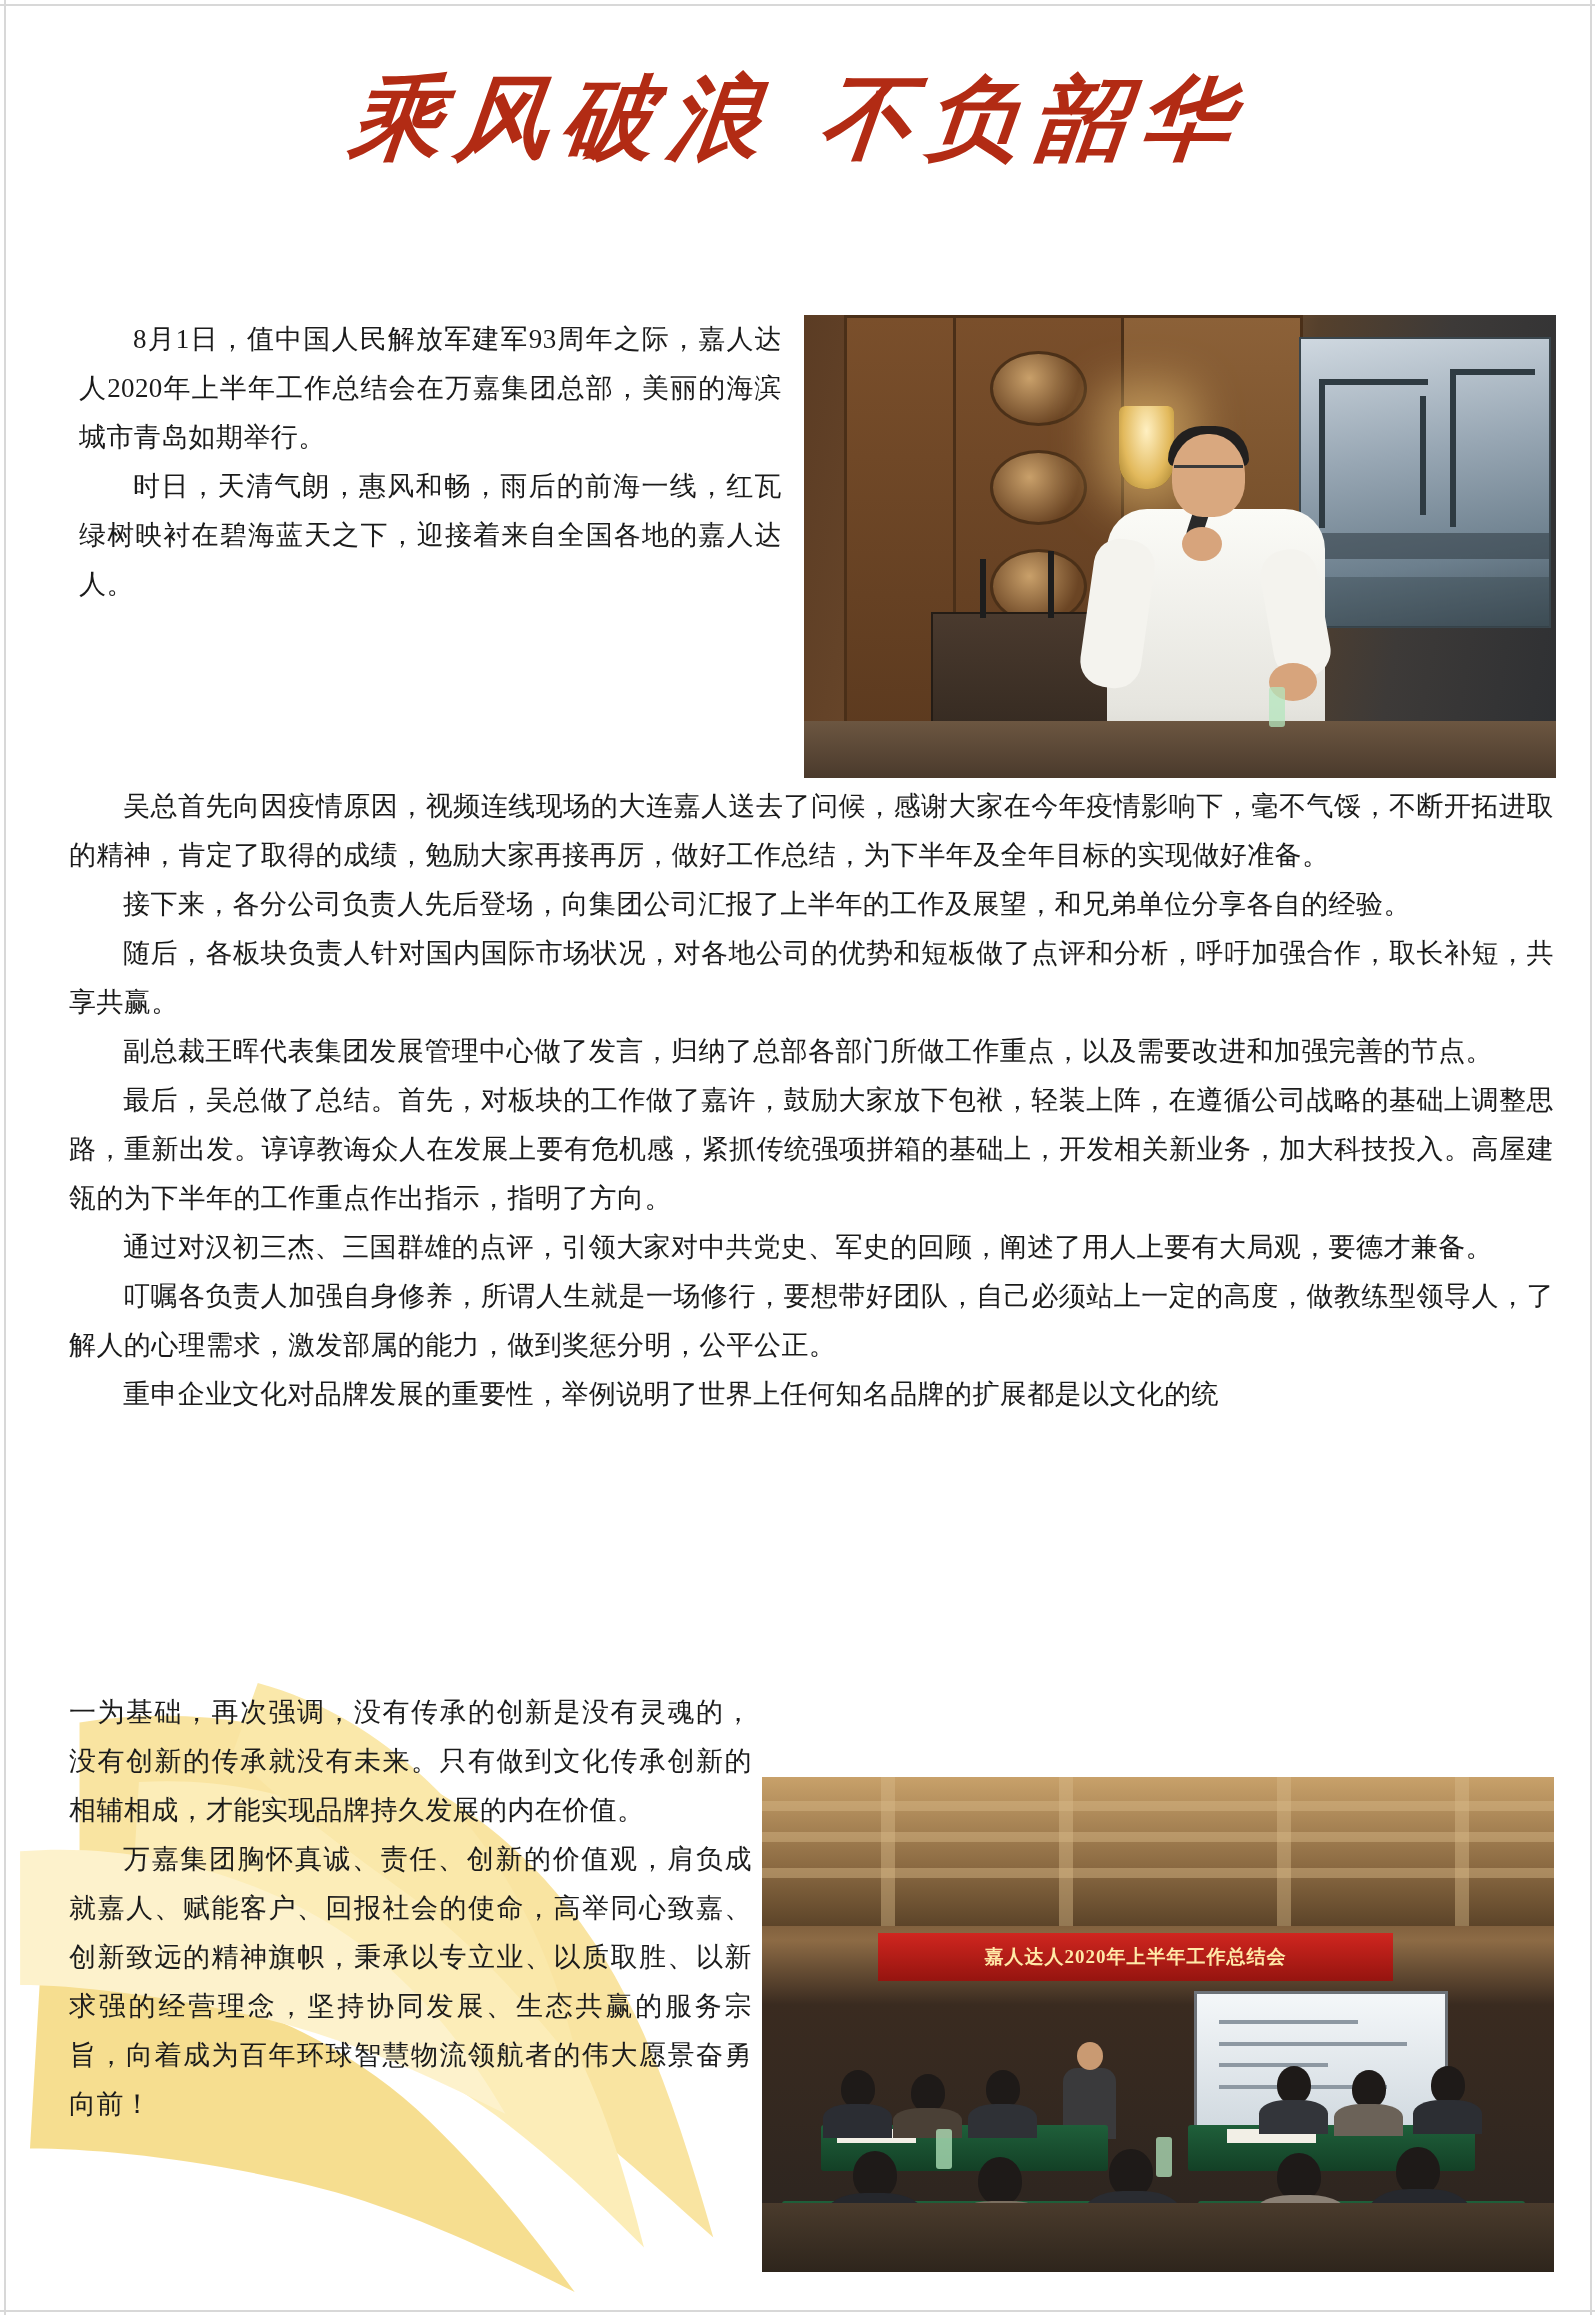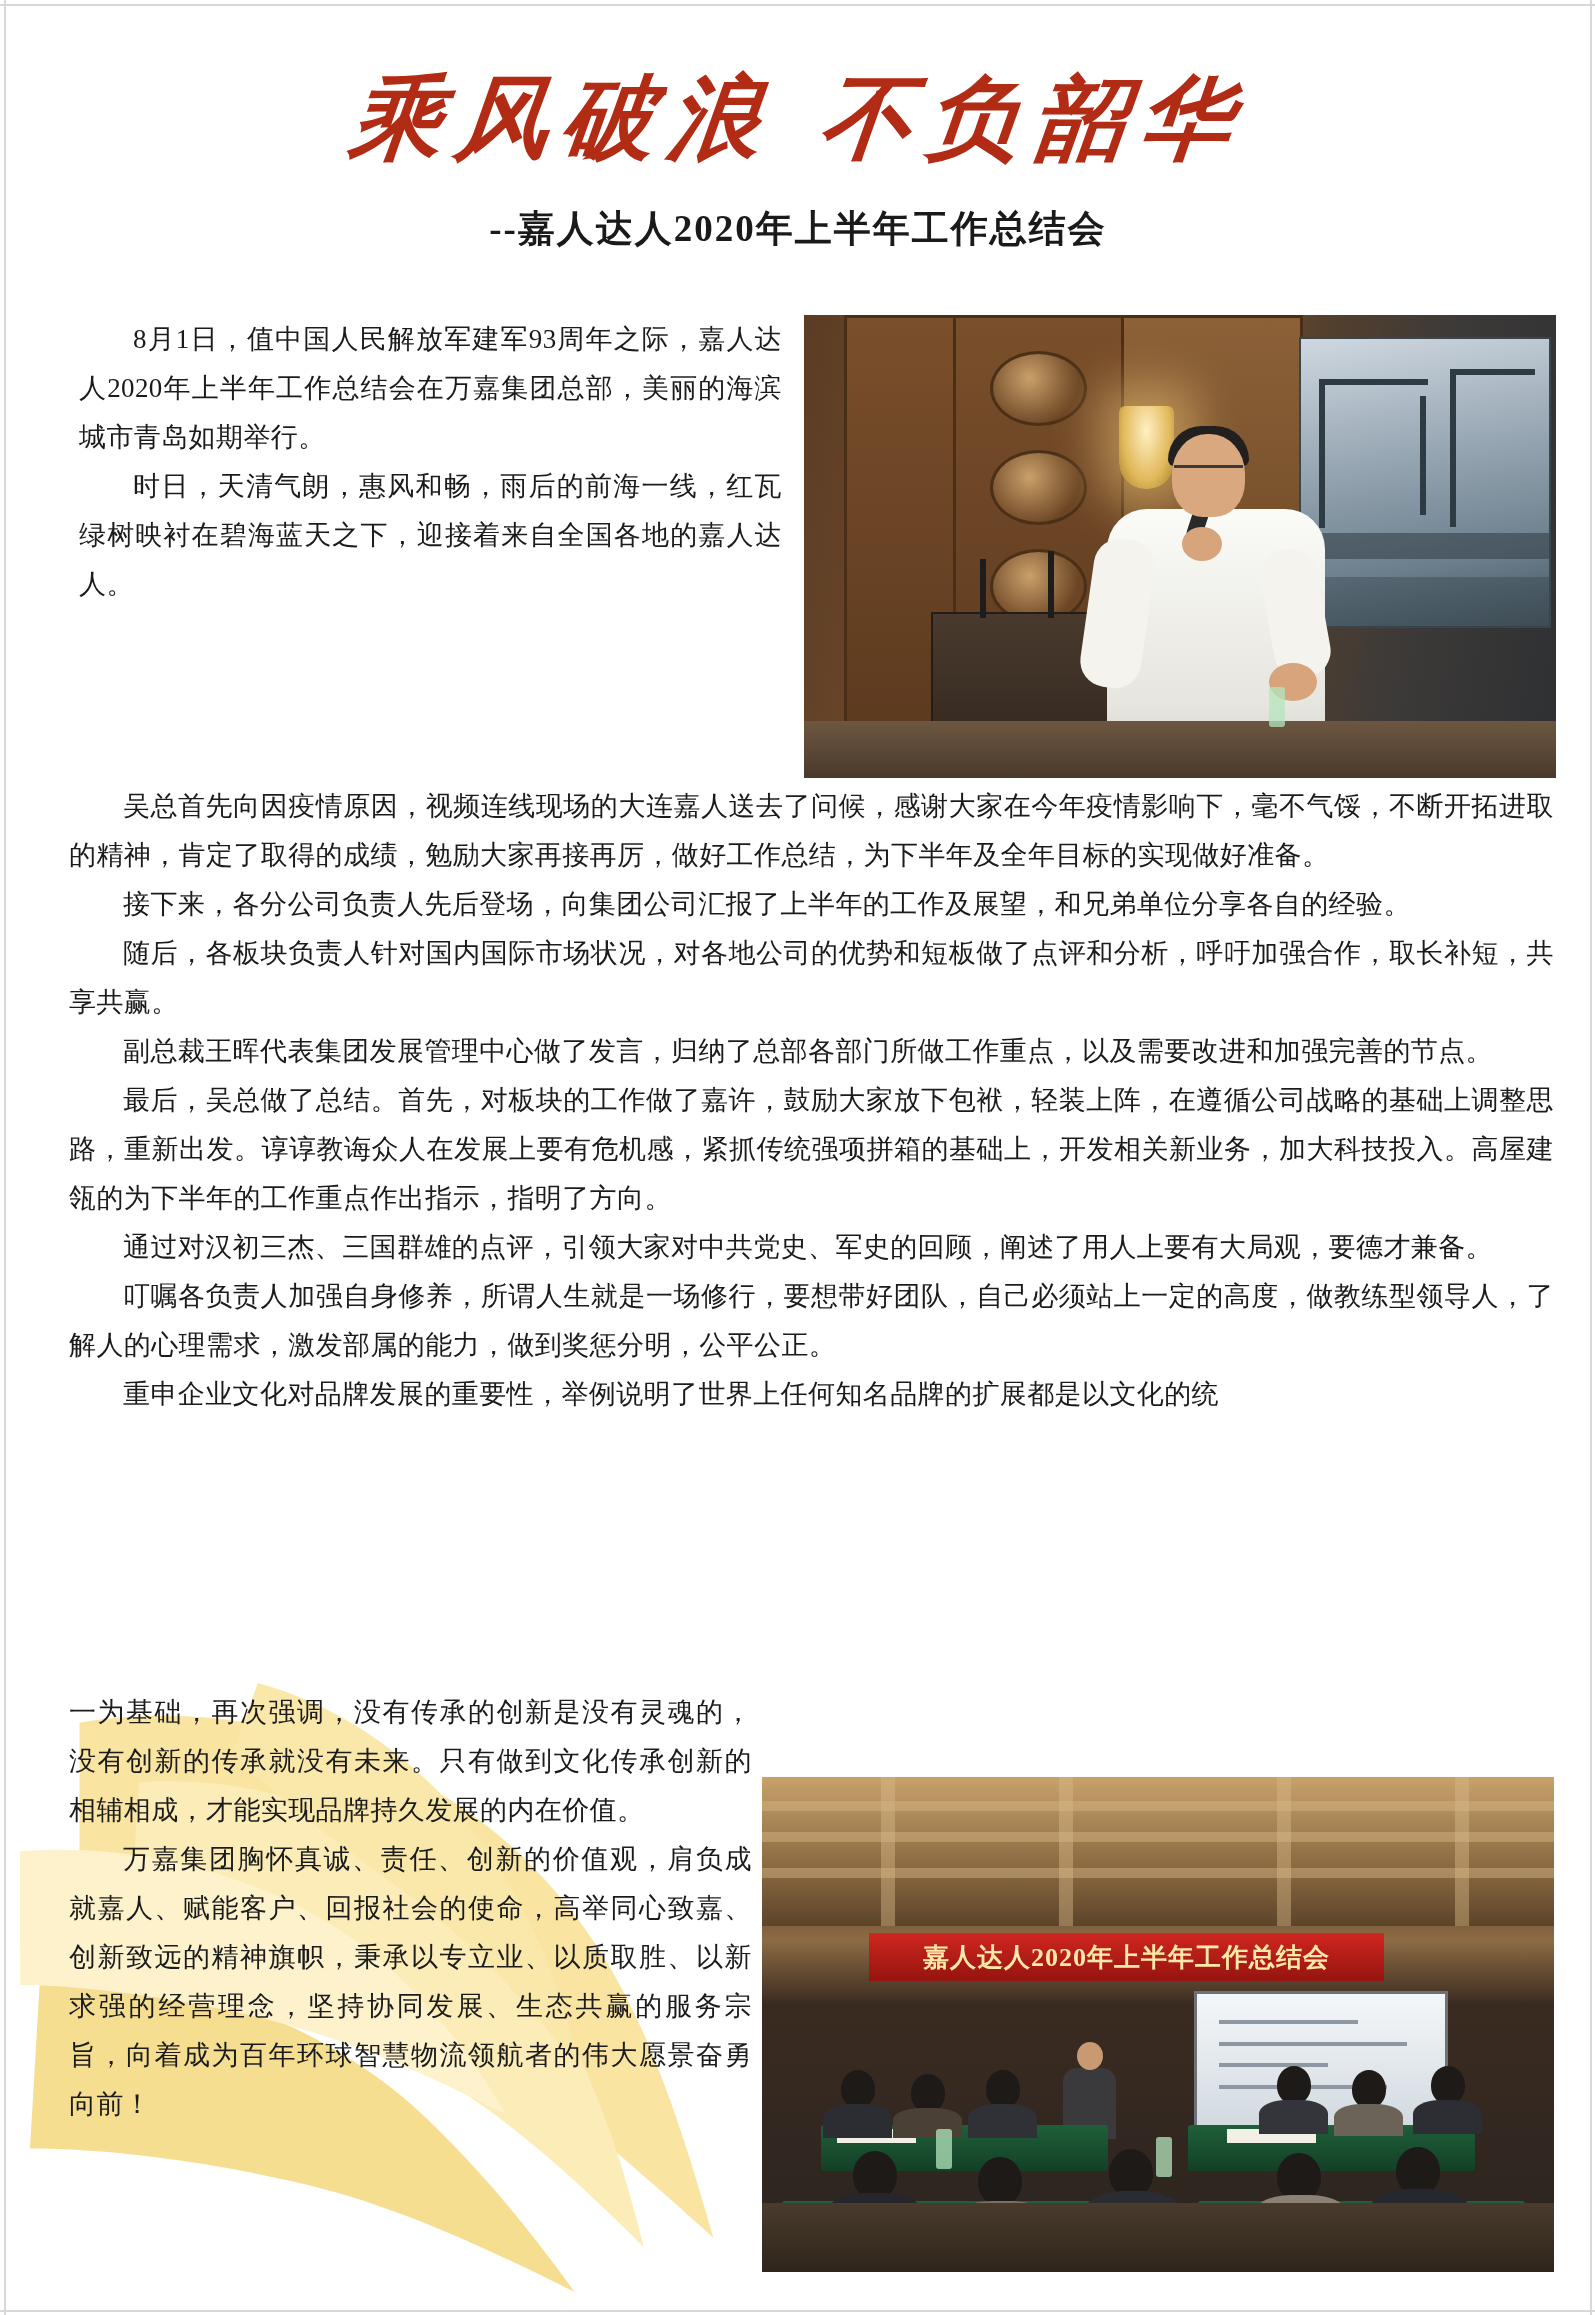--- a/index.html
+++ b/index.html
@@ -228,28 +228,28 @@
     left: 0; top: 0; width: 100%; height: 149px;
     background: linear-gradient(180deg,#c8a16a,#8b6a42 60%,#5c4429);
   }
   .au-ceil-band {
     position: absolute;
     background: #d8b787;
     opacity: .45;
   }
   .au-banner {
     position: absolute;
-    left: 107px; top: 156px;
+    left: 116px; top: 156px;
     width: 515px; height: 48px;
     background: linear-gradient(180deg,#d0261f,#95140f);
     display: flex;
     align-items: center;
     justify-content: center;
     color: #ffe9a8;
-    font-size: 26px;
+    font-size: 19px;
     font-weight: 700;
     letter-spacing: 1px;
     white-space: nowrap;
     overflow: hidden;
   }
   .au-screen {
     position: absolute;
     left: 432px; top: 214px;
     width: 248px; height: 150px;
     background: linear-gradient(180deg,#f4f7f9,#cdd6dd);
@@ -338,21 +338,20 @@
 
   <div class="edge-top"></div>
   <div class="edge-bottom"></div>
   <div class="edge-left"></div>
   <div class="edge-right"></div>
 
   <div class="title-cally">
     <span>乘风破浪</span><span class="gap"></span><span>不负韶华</span>
   </div>
 
-  <div class="subtitle">--嘉人达人2020年上半年工作总结会</div>
 
   <svg class="ribbon" viewBox="0 0 740 620" xmlns="http://www.w3.org/2000/svg">
     <g opacity="0.55">
       <path d="M60,40 C240,10 430,80 540,210 C620,300 660,420 700,560 C600,470 520,400 420,350 C300,290 170,250 60,240 Z" fill="#f5cf56"></path>
       <path d="M120,100 C290,90 430,170 520,300 C575,380 605,470 630,570 C540,480 470,420 380,375 C270,320 180,280 110,270 Z" fill="#fbe07f"></path>
       <path d="M20,300 C160,290 300,340 400,430 C470,495 520,560 560,615 C450,560 360,520 260,500 C160,478 70,470 10,470 Z" fill="#f0c437"></path>
       <path d="M0,170 C120,160 250,195 345,265 C410,315 455,375 490,435 C400,390 320,355 230,335 C140,315 55,305 0,305 Z" fill="#fde9a4"></path>
       <path d="M240,0 C350,30 440,110 495,205 C530,265 552,330 565,390 C505,315 450,255 380,205 C305,150 250,110 215,70 Z" fill="#f7d665"></path>
     </g>
   </svg>

